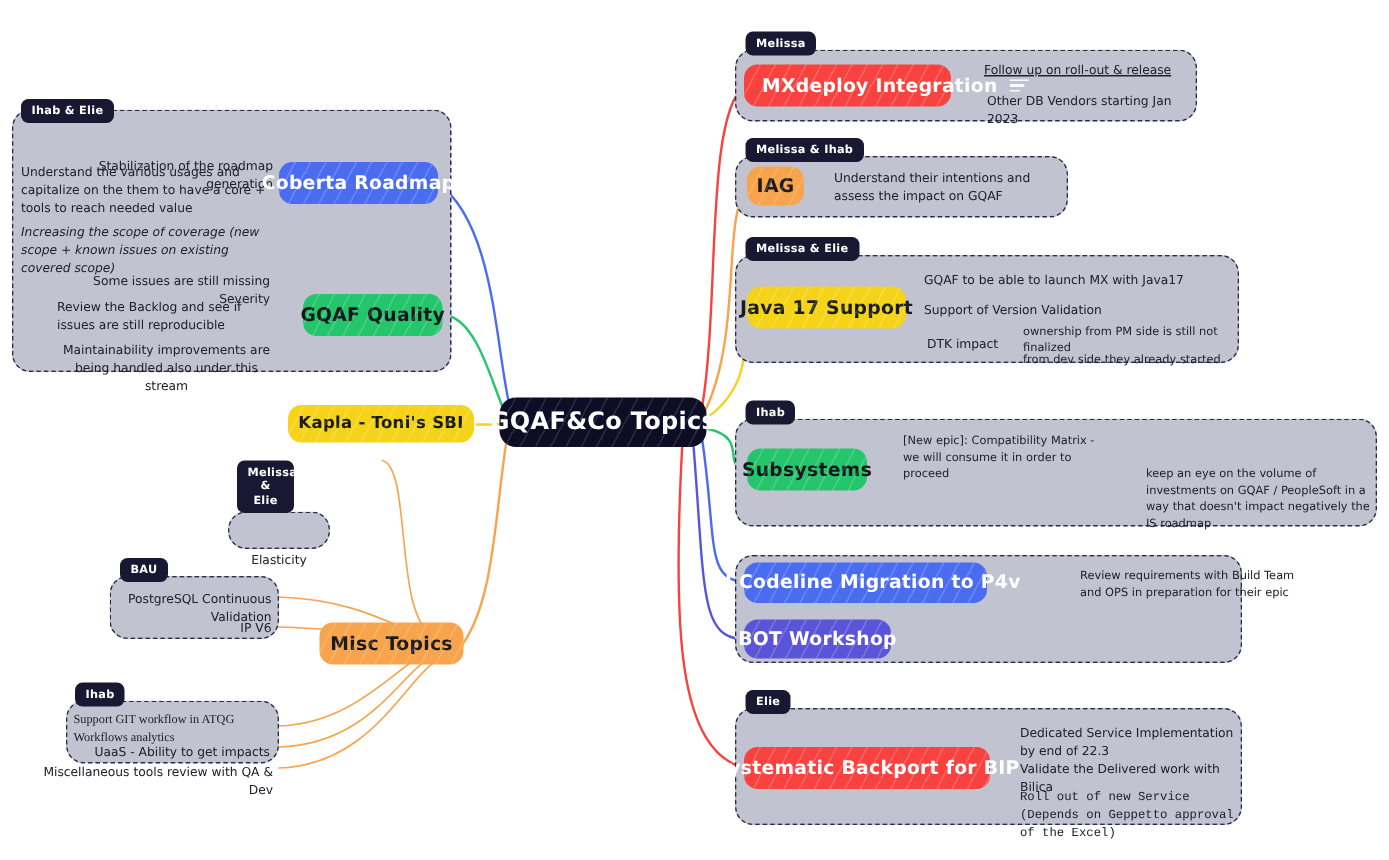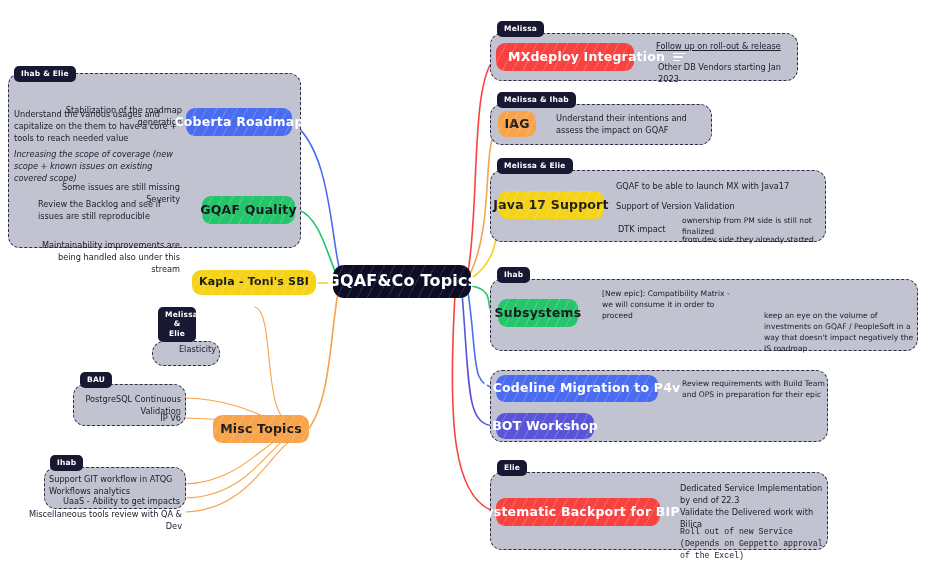--- a/index.html
+++ b/index.html
@@ -176,43 +176,43 @@
   <div class="leaf left" style="left:14px;top:108px;width:168px;"></div>
   <div class="leaf" style="left:14px;top:109px;width:168px;text-align:left;">Understand the various usages and capitalize on the them to have a core + tools to reach needed value</div>
   <div class="leaf" style="left:14px;top:149px;width:170px;text-align:left;font-style:italic;">Increasing the scope of coverage (new scope + known issues on existing covered scope)</div>
 
   <div class="node blue hatch" style="left:186px;top:108px;width:106px;height:28px;">
     <span class="label">Coberta Roadmap</span>
   </div>
 
   <div class="leaf left" style="left:40px;top:182px;width:140px;">Some issues are still missing Severity</div>
   <div class="leaf" style="left:38px;top:199px;width:142px;text-align:left;">Review the Backlog and see if issues are still reproducible</div>
-  <div class="leaf" style="left:42px;top:240px;width:138px;text-align:right;">Maintainability improvements are being handled also under this stream</div>
+  <div class="leaf" style="left:42px;top:228px;width:138px;text-align:center;">Maintainability improvements are being handled also under this stream</div>
 
   <div class="node green hatch" style="left:202px;top:196px;width:93px;height:28px;">
     <span class="label">GQAF Quality</span>
   </div>
 
   <div class="node yellow hatch" style="left:192px;top:270px;width:124px;height:25px;">
     <span class="label" style="font-size:11px;">Kapla - Toni's SBI</span>
   </div>
 
   <div class="group" style="left:152px;top:341px;width:68px;height:25px;"></div>
   <div class="group-tag" style="left:158px;top:307px;width:38px;">Melissa
 &amp; Elie</div>
-  <div class="leaf" style="left:156px;top:344px;width:60px;text-align:right;">Elasticity</div>
+  <div class="leaf" style="left:156px;top:368px;width:60px;text-align:center;">Elasticity</div>
 
   <div class="group" style="left:73px;top:384px;width:113px;height:42px;"></div>
   <div class="group-tag" style="left:80px;top:372px;">BAU</div>
   <div class="leaf left" style="left:77px;top:394px;width:104px;">PostgreSQL Continuous Validation</div>
   <div class="leaf left" style="left:77px;top:413px;width:104px;">IP V6</div>
 
   <div class="group" style="left:44px;top:467px;width:142px;height:42px;"></div>
   <div class="group-tag" style="left:50px;top:455px;">Ihab</div>
-  <div class="leaf" style="left:49px;top:474px;width:132px;text-align:left;">Support GIT workflow in ATQG Workflows analytics</div>
+  <div class="leaf" style="left:49px;top:474px;width:132px;text-align:left;font-family:Liberation Serif, serif;">Support GIT workflow in ATQG Workflows analytics</div>
 
   <div class="leaf left" style="left:40px;top:496px;width:140px;">UaaS - Ability to get impacts</div>
   <div class="leaf left" style="left:14px;top:509px;width:168px;">Miscellaneous tools review with QA &amp; Dev</div>
 
   <div class="node orange hatch" style="left:213px;top:415px;width:96px;height:28px;">
     <span class="label">Misc Topics</span>
   </div>
 
   <div class="node central hatch" style="left:333px;top:265px;width:138px;height:33px;">
     <span class="label">GQAF&amp;Co Topics</span>
@@ -254,21 +254,21 @@
   <div class="node green hatch" style="left:498px;top:299px;width:80px;height:28px;">
     <span class="label">Subsystems</span>
   </div>
   <div class="leaf right small" style="left:602px;top:288px;width:140px;">[New epic]: Compatibility Matrix - we will consume it in order to proceed</div>
   <div class="leaf right small" style="left:764px;top:310px;width:150px;">keep an eye on the volume of investments on GQAF / PeopleSoft in a way that doesn't impact negatively the IS roadmap</div>
 
   <div class="group" style="left:490px;top:370px;width:338px;height:72px;"></div>
   <div class="node blue hatch" style="left:496px;top:375px;width:162px;height:27px;">
     <span class="label">BI Codeline Migration to P4v</span>
   </div>
-  <div class="leaf right small" style="left:682px;top:378px;width:150px;">Review requirements with Build Team and OPS in preparation for their epic</div>
+  <div class="leaf right small" style="left:720px;top:378px;width:150px;">Review requirements with Build Team and OPS in preparation for their epic</div>
   <div class="node blueviolet hatch" style="left:496px;top:413px;width:98px;height:26px;">
     <span class="label">BOT Workshop</span>
   </div>
 
   <div class="group" style="left:490px;top:472px;width:338px;height:78px;"></div>
   <div class="group-tag" style="left:497px;top:460px;">Elie</div>
   <div class="node red hatch" style="left:496px;top:498px;width:164px;height:28px;">
     <span class="label">Systematic Backport for BIP</span>
   </div>
   <div class="leaf right" style="left:680px;top:483px;width:146px;">Dedicated Service Implementation by end of 22.3</div>

